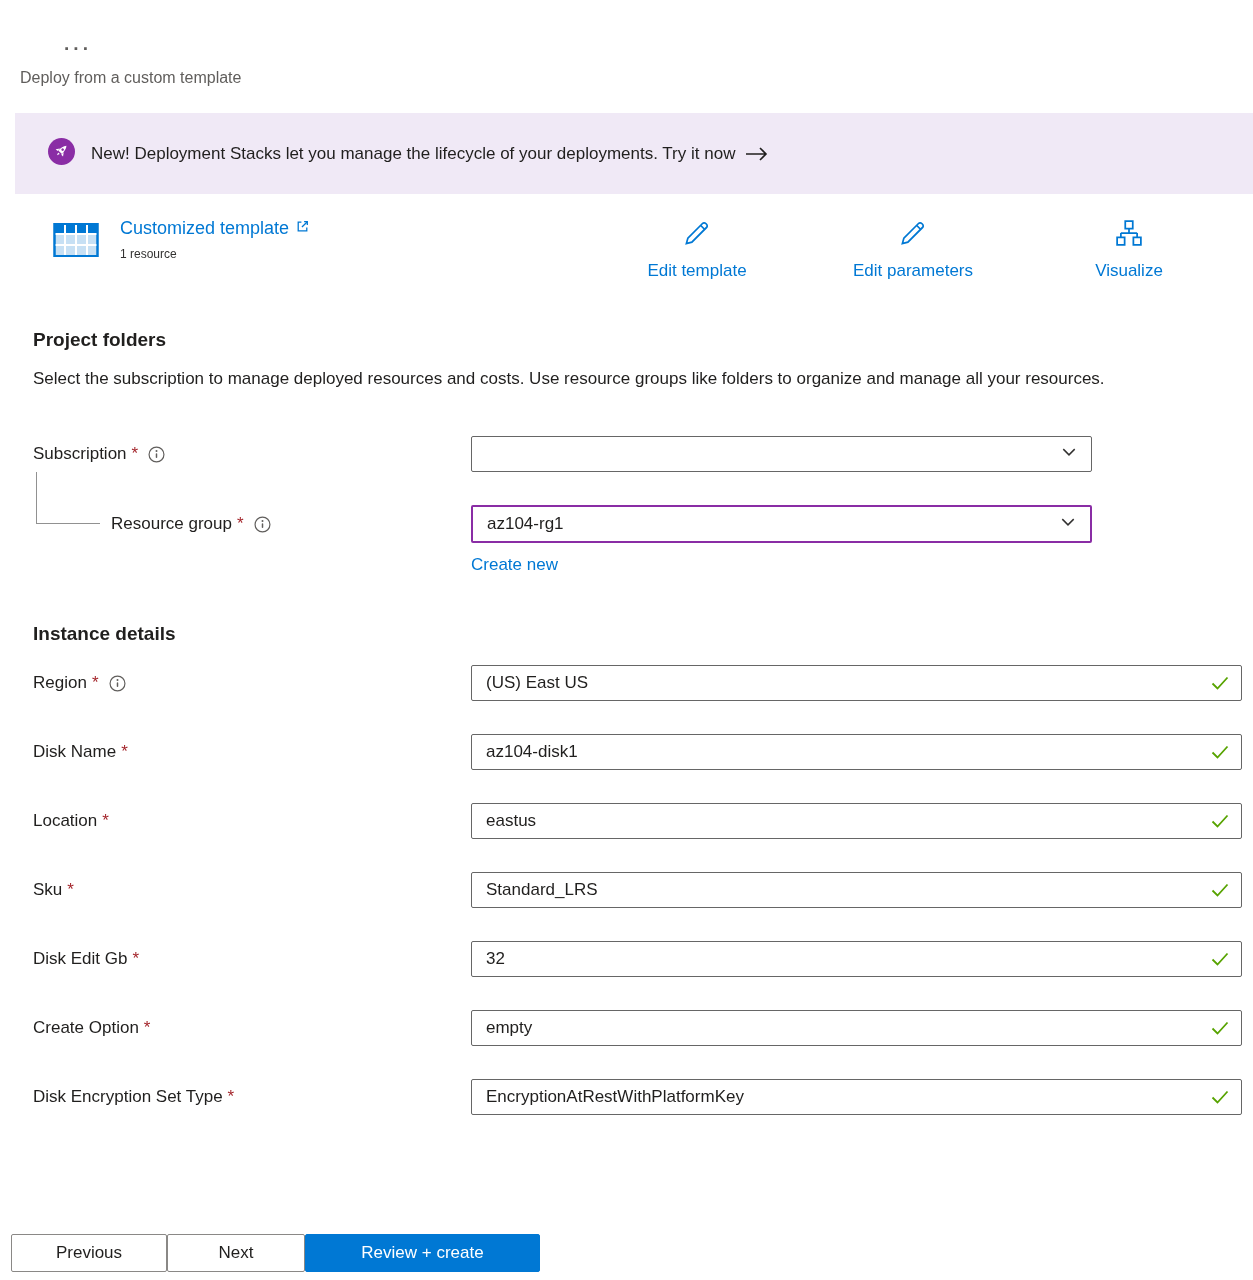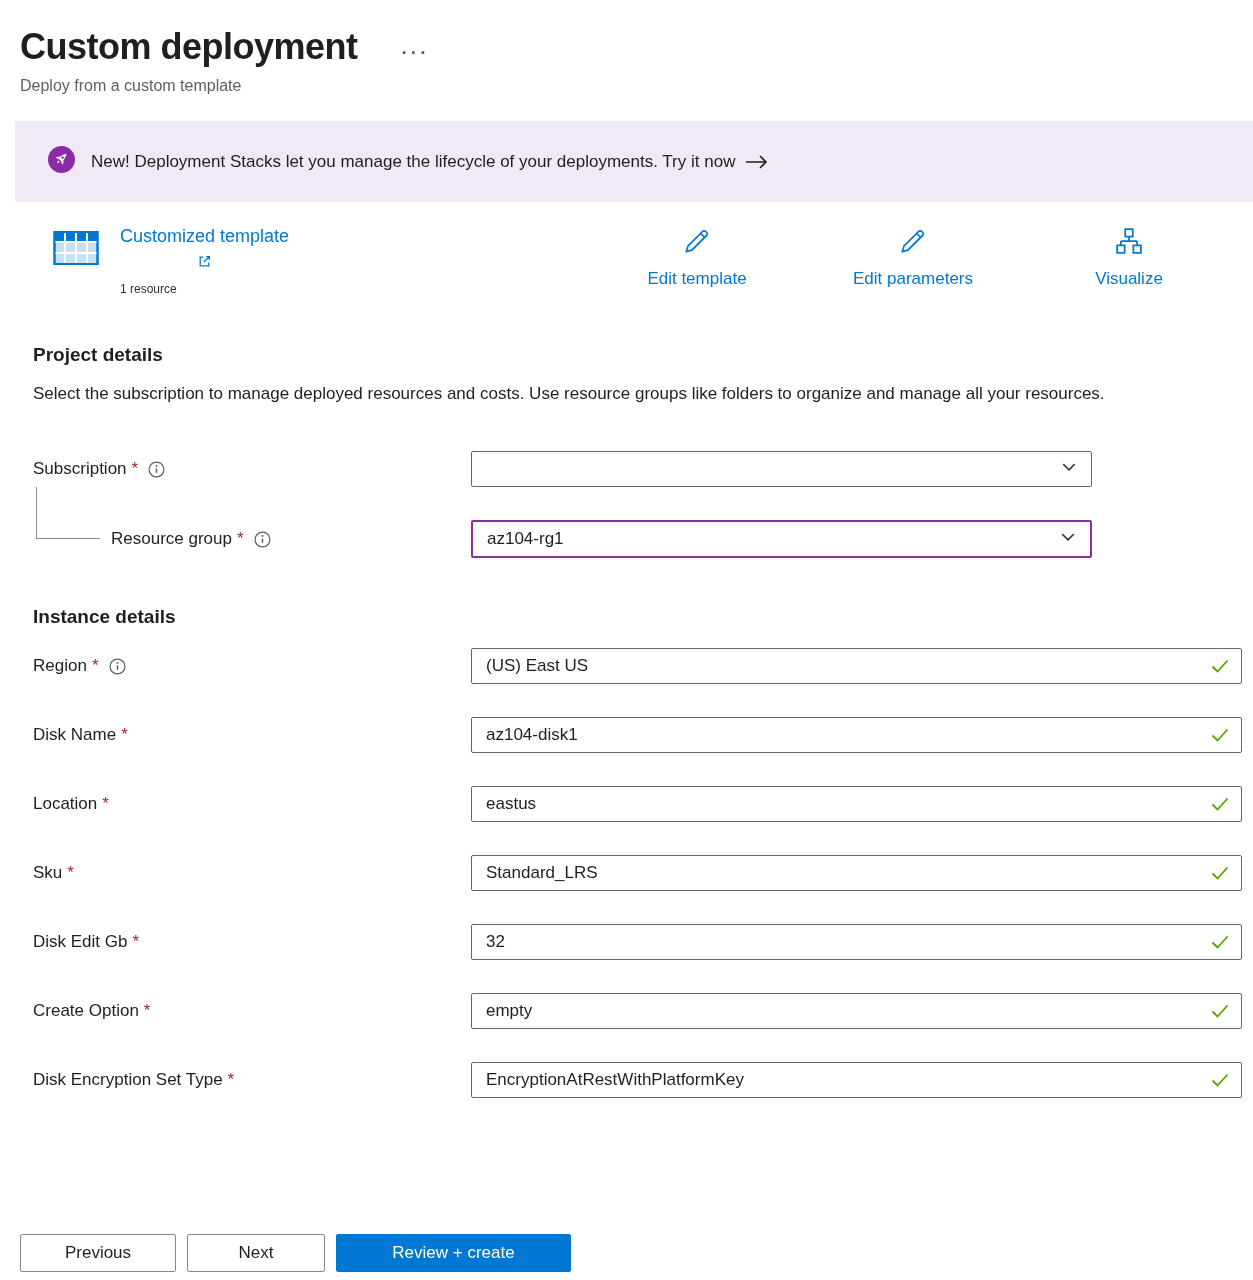--- a/index.html
+++ b/index.html
@@ -25,21 +25,21 @@
   
   .banner { margin:26px 0 0 -5px; width:1238px; height:81px; background:var(--banner-bg,#f0e9f6);
     display:flex; align-items:center; padding-left:33px; cursor:pointer; }
   .banner .msg { margin-left:16px; font-size:17px; }
   .banner svg.arrow { margin-left:10px; }
 
   
   .template-row { display:flex; margin:24px 0 0 33px; align-items:flex-start; }
   .template-info { margin-left:21px; }
   .template-link { display:inline-flex; align-items:center; gap:6px; color:var(--accent,#0078d4);
-    font-size:18px; text-decoration:none; cursor:pointer;flex-direction:column; }
+    font-size:18px; text-decoration:none; cursor:pointer; }
   .template-sub { font-size:12px; margin-top:8px; color:#323130; }
   .template-actions { margin-left:auto; margin-right:44px; display:flex; gap:56px; }
   .action { width:160px; display:flex; flex-direction:column; align-items:center; gap:8px;
     color:var(--accent,#0078d4); text-decoration:none; cursor:pointer; font-size:17px; }
 
   
   .section { margin-left:13px; margin-right:11px; }
   .section h2 { font-size:19px; font-weight:700; margin-top:48px; }
   .section p { font-size:17px; margin-top:14px; line-height:1.6; max-width:1145px; color:#201f1e; }
 
@@ -63,36 +63,35 @@
   .create-new-row { margin-top:12px; }
 
   .input-wrap { position:relative; width:771px; }
   .input-wrap input { width:100%; height:36px; border:1px solid var(--input-border,#666);
     border-radius:2px; padding:0 44px 0 14px; font-size:17px;
     font-family:"Liberation Sans", sans-serif; color:#201f1e; background:#fff; }
   .input-wrap svg.check { position:absolute; right:13px; top:11px; }
 
   
   .footer { position:absolute; left:0; right:0; bottom:0; height:67px; background:#fff;
-    padding:21px 0 0 20px; display:flex; gap:11px; }
+    padding:21px 0 0 11px; display:flex; gap:0; }
   .btn { height:38px; border-radius:2px; font-size:17px; font-family:"Liberation Sans", sans-serif;
     display:inline-flex; align-items:center; justify-content:center; cursor:pointer; }
   .btn-secondary { background:#fff; border:1px solid #8a8886; color:#201f1e; }
   .btn-primary { background:var(--accent,#0078d4); border:1px solid var(--accent,#0078d4); color:#ffffff; }
   .btn-prev { min-width:156px; } .btn-next { min-width:138px; } .btn-review { min-width:235px; }
 </style>
 </head>
 <body>
 
 <div class="page">
   <div class="content">
 
 
     <div class="title-row">
-      <h1>Custom deployment</h1>
       <button class="more-btn">···</button>
     </div>
     <div class="subtitle">Deploy from a custom template</div>
 
     <div class="banner">
       <span>
         <svg width="27" height="27" viewBox="0 0 27 27">
           <circle cx="13.5" cy="13.5" r="13.5" fill="#8a2da5"></circle>
           <g transform="translate(13.5 12.8) rotate(45)">
             <path d="M0 -7 C2 -5 2.6 -1 2.6 2 L-2.6 2 C-2.6 -1 -2 -5 0 -7 Z" fill="#fff"></path>
@@ -158,21 +157,21 @@
                 <rect x="15.5" y="15.5" width="6" height="6"></rect>
                 <path d="M12 8.5V12M5.5 12h13M5.5 12v3.5M18.5 12v3.5"></path>
               </svg>
           </span>
           <span>Visualize</span>
         </a>
       </div>
     </div>
 
     <div class="section">
-      <h2>Project details</h2>
+      <h2>Project folders</h2>
       <p>Select the subscription to manage deployed resources and costs. Use resource groups like folders to organize and manage all your resources.</p>
 
       <div class="project-form">
         <div class="tree-connector"></div>
 
         <div class="form-row">
           <div class="label-cell">
             <span>Subscription</span>
             <span class="req">*</span>
             <span class="info">
@@ -208,20 +207,24 @@
           <div class="combo combo--focused">
             <span>az104-rg1</span>
             <span>
               <svg width="16" height="16" viewBox="0 0 14 14">
                   <path d="M2 4.5l5 5 5-5" fill="none" stroke="#323130" stroke-width="1.3"></path>
                 </svg>
             </span>
           </div>
         </div>
 
+        <div class="form-row create-new-row">
+          <div class="label-cell"></div>
+          <a class="link">Create new</a>
+        </div>
       </div>
     </div>
 
     <div class="section">
       <h2>Instance details</h2>
 
       <div class="form-row" style="margin-top:20px;">
         <div class="label-cell">
           <span>Region</span>
           <span class="req">*</span>

